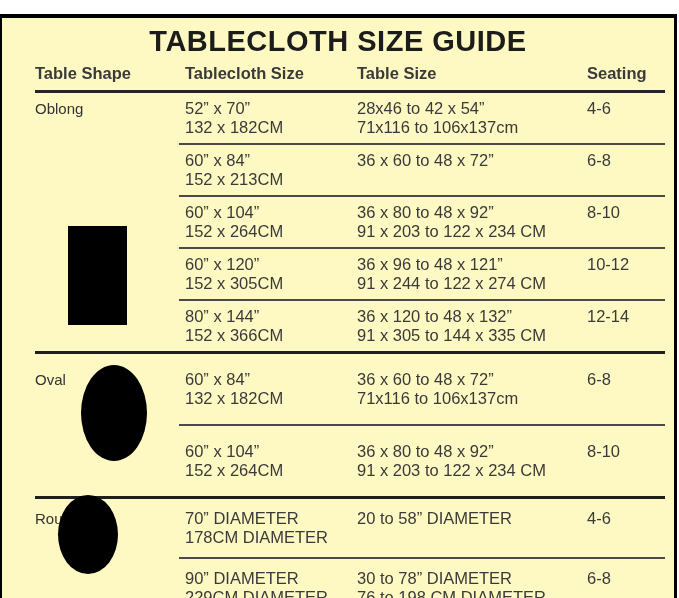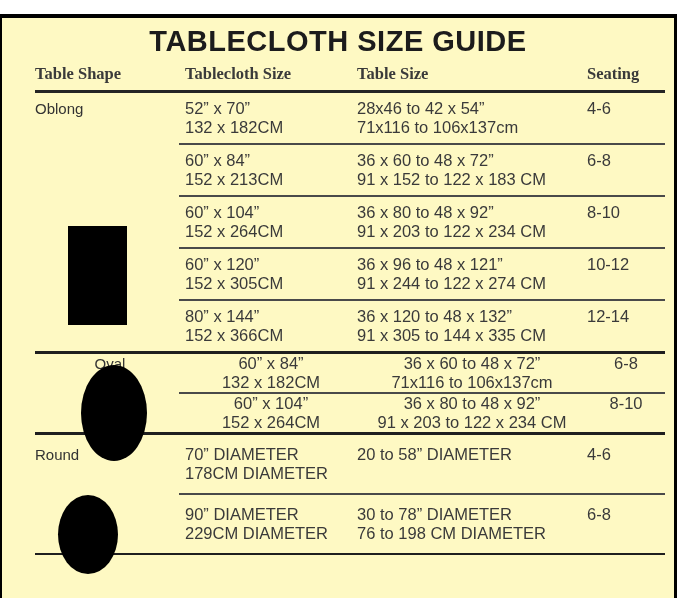--- a/index.html
+++ b/index.html
@@ -28,26 +28,25 @@
   }
   .grid-row {
     display: grid;
     grid-template-columns: 150px 172px 230px 1fr;
   }
   .header {
     font-size: 19px; font-weight: 600; color: #1f1f1f;
     padding-bottom: 7px;
     border-bottom: 3px solid #252525;
     line-height: 22px;
-    font-family: Liberation Serif, serif;
   }
   .section { border-bottom: 3px solid #1f1f1f; }
   .section:last-child { border-bottom: 2.5px solid #1f1f1f; }
   .row { padding: 6px 0; }
-  .section-oval .row { padding: 0 0; text-align: center; }
+  .section-oval .row { padding: 16px 0; }
   .section-round .row { padding: 10px 0; }
   .cell { font-size: 16.5px; line-height: 19px; color: #3a3a3a; }
   .shape-label { font-size: 15px; color: #333; }
   .row-divider {
     height: 0; border-top: 2px solid #4a4a4a; margin-left: 144px;
   }
   .shape { position: absolute; background: #000; }
   .shape-rect  { left: 66px; top: 208px; width: 59px; height: 99px; }
   .shape-oval  { left: 79px; top: 347px; width: 66px; height: 96px; border-radius: 50%; }
   .shape-round { left: 56px; top: 477px; width: 60px; height: 79px; border-radius: 50%; }
@@ -83,21 +82,20 @@
       </div>
       <div class="row-divider"></div>
       <div class="grid-row row">
         <div class="cell"></div>
         <div class="cell">
           <div>60” x 84”</div>
           <div>152 x 213CM</div>
         </div>
         <div class="cell">
           <div>36 x 60 to 48 x 72”</div>
-          <div>91 x 152 to 122 x 183 CM</div>
         </div>
         <div class="cell">6-8</div>
       </div>
       <div class="row-divider"></div>
       <div class="grid-row row">
         <div class="cell"></div>
         <div class="cell">
           <div>60” x 104”</div>
           <div>152 x 264CM</div>
         </div>

